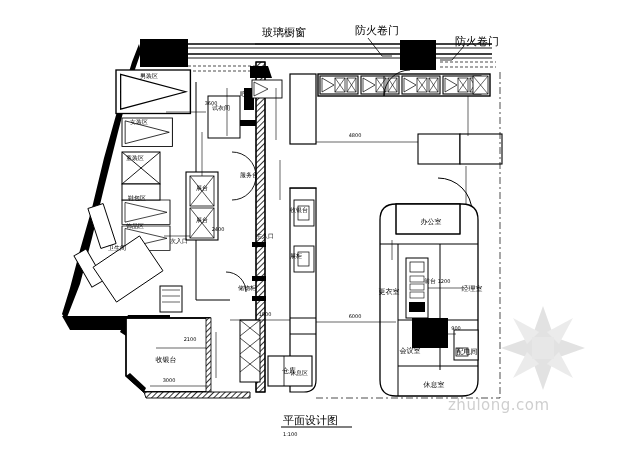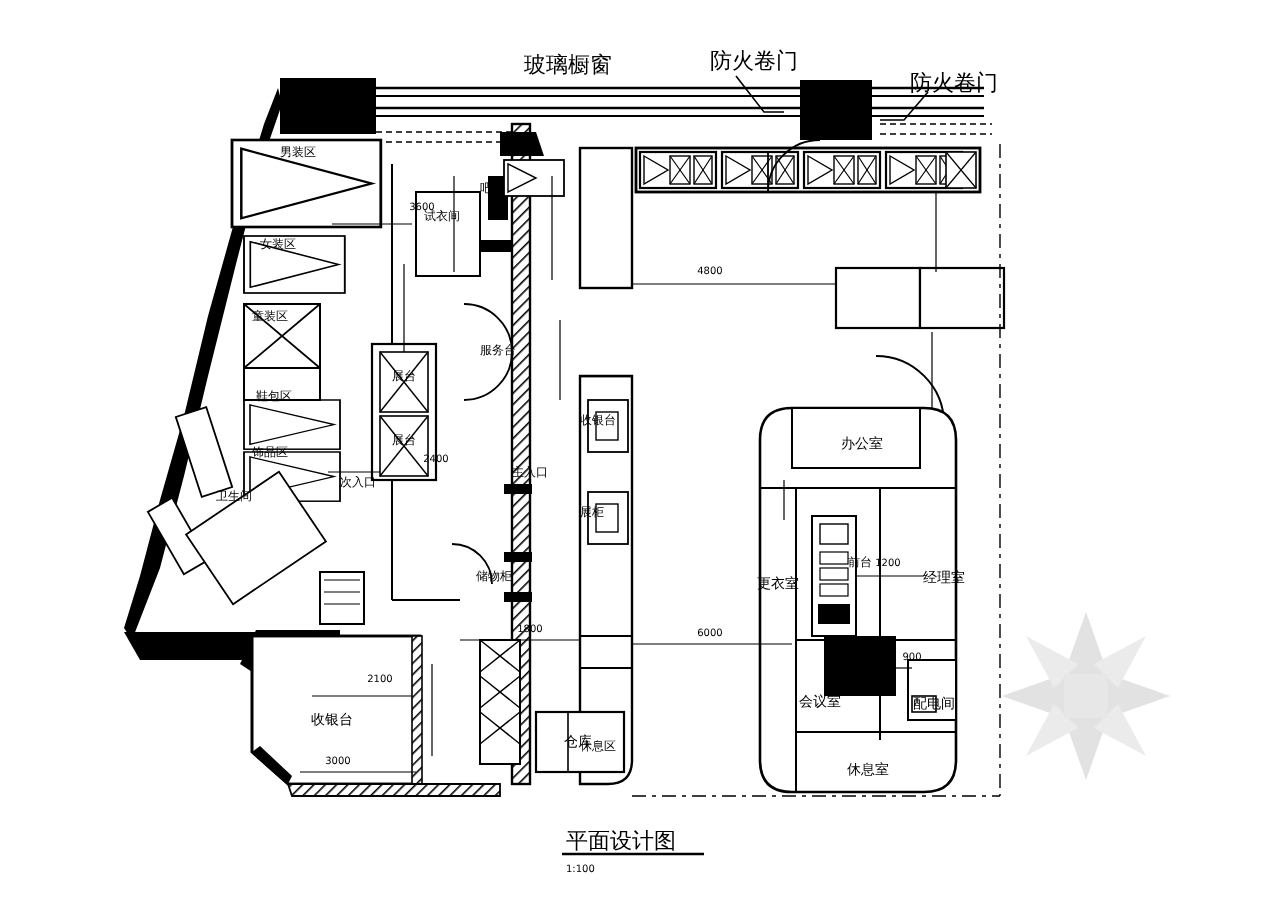--- a/index.html
+++ b/index.html
@@ -320,14 +320,15 @@
         <text x="355" y="137" font-size="5" text-anchor="middle">4800</text>
         <text x="265" y="316" font-size="5" text-anchor="middle">1800</text>
         <text x="355" y="318" font-size="5" text-anchor="middle">6000</text>
         <text x="444" y="283" font-size="5" text-anchor="middle">1200</text>
         <text x="456" y="330" font-size="5" text-anchor="middle">900</text>
         <text x="190" y="341" font-size="5" text-anchor="middle">2100</text>
         <text x="169" y="382" font-size="5" text-anchor="middle">3000</text>
       </g>
 </svg>
 
+<div class="wm wm-text">zhulong.com</div>
 
 </div>
 
 </body></html>

